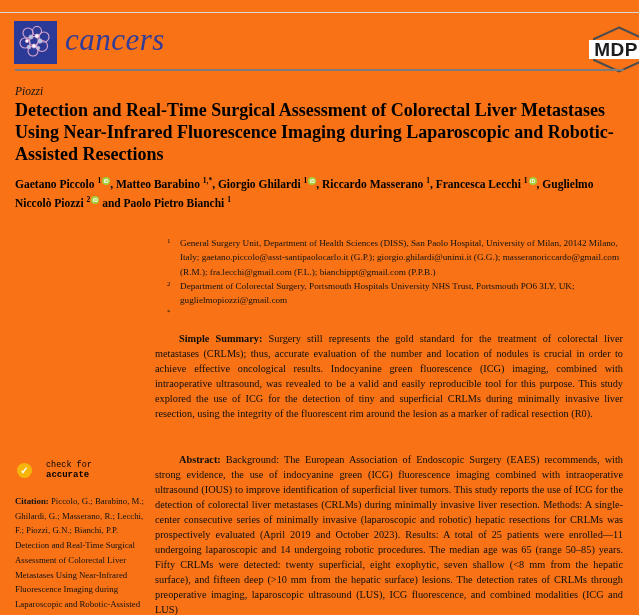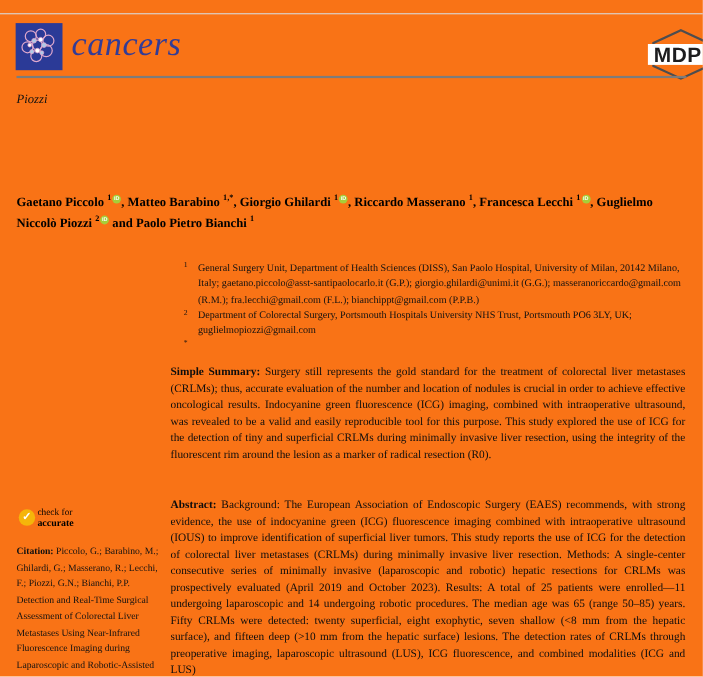--- a/index.html
+++ b/index.html
@@ -37,30 +37,30 @@
     font-size:9.2px;line-height:14.3px;color:#111;
   }
   .affil{position:relative;padding-left:13px;}
   .affil-marker{position:absolute;left:0;top:-2px;font-size:7px;}
   .simple-summary,.abstract{
     position:absolute;left:155px;width:468px;margin:0;
     font-size:10.3px;line-height:15px;text-align:justify;color:#0d0d0d;
   }
   .simple-summary{top:331px;}
   .abstract{top:452px;}
-  .block-label{font-weight:bold;}
+  .block-label{font-weight:bold;margin-left:24px;}
   
   .check-updates{position:absolute;top:461px;left:17px;display:flex;align-items:center;cursor:pointer;}
   .check-circle{
     display:inline-block;width:15px;height:15px;border-radius:50%;background:#f5b50a;
     color:#fff;font-size:10px;line-height:15px;text-align:center;font-weight:bold;
     font-family:"Liberation Sans",sans-serif;
   }
   .check-text{
-    margin-left:2px;font-family:Liberation Serif, serif;font-size:8.5px;
+    margin-left:14px;font-family:Liberation Mono, monospace;font-size:8.5px;
     line-height:9.5px;color:#000;
   }
   .check-text b{font-size:9px;}
   .citation{
     position:absolute;top:494px;left:15px;width:129px;
     font-size:8.8px;line-height:14.7px;color:#111;
   }
 </style>
 </head>
 <body>
@@ -98,20 +98,21 @@
       <polygon points="33,1.5 58,13 58,34 33,45.5 8,34 8,13" fill="none" stroke="#4d4d4f" stroke-width="2"></polygon>
       <rect x="3" y="14" width="60" height="19" fill="#ffffff"></rect>
       <text x="33" y="30" text-anchor="middle" font-family="Liberation Sans, sans-serif" font-size="19" font-weight="bold" fill="#1d1d1f" letter-spacing="0.5">MDPI</text>
     </svg>
   </div>
 
   <div class="header-rule"></div>
 
   <div class="article-type">Piozzi</div>
 
+  <h1 class="paper-title">Detection and Real-Time Surgical Assessment of Colorectal Liver Metastases Using Near-Infrared Fluorescence Imaging during Laparoscopic and Robotic-Assisted Resections</h1>
 
   <div class="authors"><span>Gaetano Piccolo <sup>1</sup></span><span class="orcid">iD</span>, <span>Matteo Barabino <sup>1,*</sup></span>, <span>Giorgio Ghilardi <sup>1</sup></span><span class="orcid">iD</span>, <span>Riccardo Masserano <sup>1</sup></span>, <span>Francesca Lecchi <sup>1</sup></span><span class="orcid">iD</span>, <span>Guglielmo Niccolò Piozzi <sup>2</sup></span><span class="orcid">iD</span> and <span>Paolo Pietro Bianchi <sup>1</sup></span></div>
 
   <div class="affiliations">
       <div class="affil"><span class="affil-marker">1</span><span>General Surgery Unit, Department of Health Sciences (DISS), San Paolo Hospital, University of Milan, 20142 Milano, Italy; gaetano.piccolo@asst-santipaolocarlo.it (G.P.); giorgio.ghilardi@unimi.it (G.G.); masseranoriccardo@gmail.com (R.M.); fra.lecchi@gmail.com (F.L.); bianchippt@gmail.com (P.P.B.)</span></div>
       <div class="affil"><span class="affil-marker">2</span><span>Department of Colorectal Surgery, Portsmouth Hospitals University NHS Trust, Portsmouth PO6 3LY, UK; guglielmopiozzi@gmail.com</span></div>
       <div class="affil"><span class="affil-marker">*</span></div>
     </div>
 
   <p class="simple-summary">

